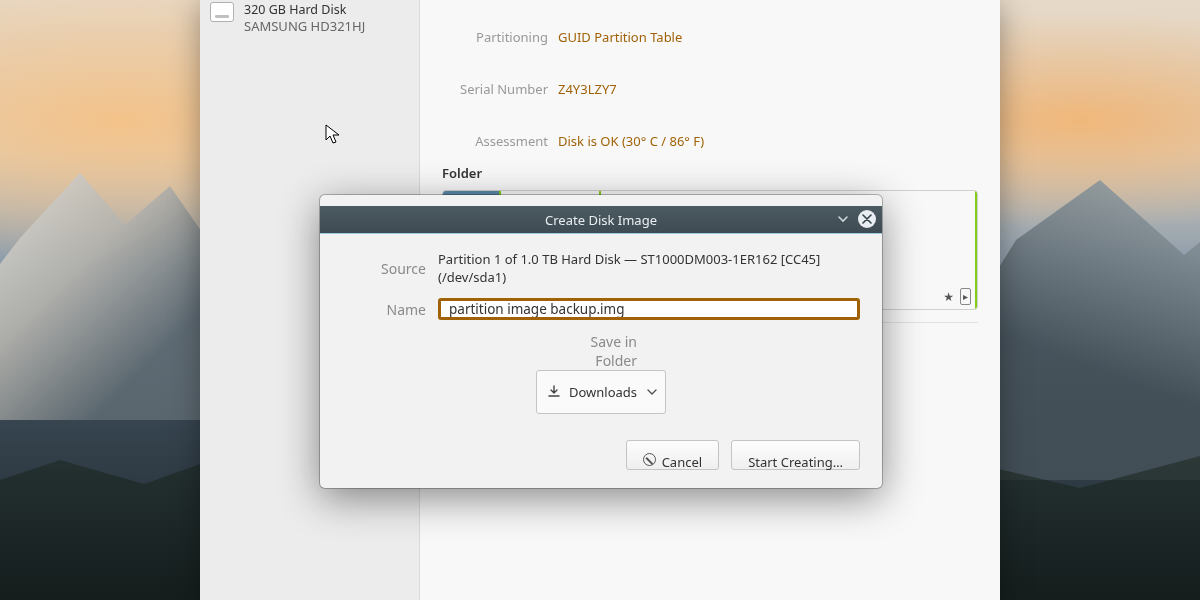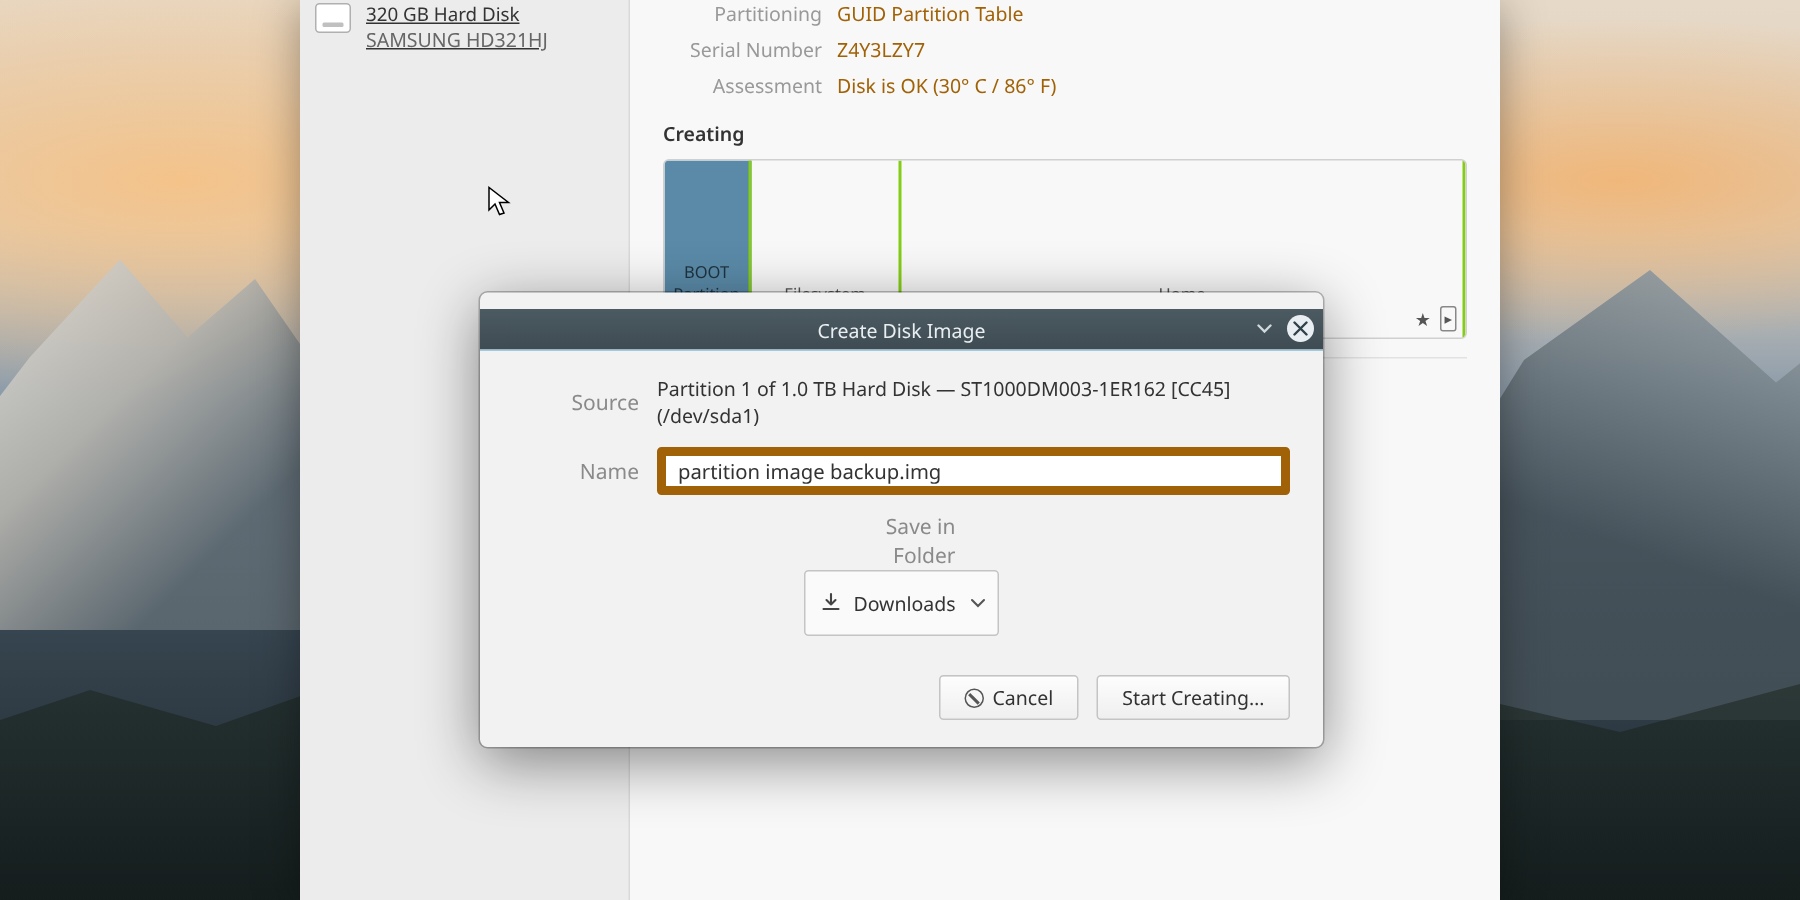--- a/index.html
+++ b/index.html
@@ -44,28 +44,28 @@
     width: 220px; background: #ececec; border-right: 1px solid #d9d9d9;
     padding-top: 0;
   }
   .drive-item {
     display:flex; gap:10px; padding:2px 10px 10px 10px; align-items:flex-start;
   }
   .drive-icon {
     width:24px; height:20px; background:#fff; border:1px solid #b0b0b0; border-radius:3px; position:relative;
   }
   .drive-icon::after{content:"";position:absolute;left:4px;right:4px;bottom:3px;height:3px;background:#c0c0c0;border-radius:1px;}
-  .drive-text { font-size:12.5px; line-height:1.25; color:#333;text-decoration:underline; }
+  .drive-text { font-size:12.5px; line-height:1.25; color:#333; }
   .drive-sub { font-size:13px; color:#666; }
 
   .main {
     flex:1; padding:0 18px; color:#333; font-size:13px; position:relative;
   }
   .info-row { display:flex; align-items:baseline; margin-bottom:6px; }
-  .info-label { width:120px; text-align:right; color:#999; padding-right:10px; }
+  .info-label { width:120px; text-align:right; color:#999; padding-right:10px;margin-top:28px; }
   .info-value { color:#a16207; }
 
   .volumes-heading { font-weight:600; margin:14px 0 8px 4px; }
   .volumes-box {
     border:1px solid #d0d0d0; border-radius:4px; height:120px; display:flex; position:relative; overflow:hidden; margin:0 4px;
   }
   .vol { border-right:2px solid #84cc16; display:flex; flex-direction:column; justify-content:flex-end; align-items:center; font-size:11px; color:#555; padding:6px 4px; text-align:center; }
   .vol:last-child{border-right:none;}
   .vol-boot { width:58px; background:#5a8aa8; color:#1d3340; }
   .vol-fs   { width:100px; }
@@ -95,39 +95,39 @@
   .tbtn-min { color:#cfd8dc; }
   .tbtn-close { background:#e8eef1; color:#30414a; }
   .tbtn svg{display:block;}
 
   .dialog-body { padding:16px 22px 14px 22px; }
   .drow { display:flex; align-items:center; margin-bottom:12px; }
   .dlabel { width:96px; text-align:right; color:#8a8a8a; font-size:14px; padding-right:12px; }
   .dvalue { flex:1; font-size:13px; color:#333; }
 
   input.text-field {
-    width:100%; height:32px; padding:4px 8px; font-size:13.5px;
-    border:6px solid #a16207; background:#fff; border-radius:3px; outline:none;
+    width:100%; height:22px; padding:4px 8px; font-size:13.5px;
+    border:3px solid #a16207; background:#fff; border-radius:3px; outline:none;
     color:#333;
   }
 
   .folder-btn {
     width:100%; height:44px; border:1px solid #c4c4c4; background:#fafafa;
     border-radius:3px; display:flex; align-items:center; padding:0 28px 0 10px;
     font-size:13px; color:#333; cursor:pointer; position:relative;
   }
   .folder-btn .dl-icon{margin-right:8px;display:inline-flex;}
   .folder-btn .chev { position:absolute; right:8px; color:#555; }
 
   .dialog-actions {
     display:flex; justify-content:flex-end; gap:12px; padding:6px 22px 18px 22px;
   }
   .btn {
-    height:30px; padding:0 16px; border:1px solid #c4c4c4; background:linear-gradient(#fdfdfd,#efefef);
-    border-radius:3px; font-size:13px; color:#333; cursor:pointer; display:flex; align-items:center; gap:6px;
+    height:30px; padding:12px 16px; border:1px solid #c4c4c4; background:linear-gradient(#fdfdfd,#efefef);
+    border-radius:3px; font-size:13px; color:#333; cursor:pointer; display:flex; gap:6px;
   }
   .prohibit{width:13px;height:13px;border:1.5px solid #555;border-radius:50%;position:relative;display:inline-block;}
   .prohibit::after{content:"";position:absolute;left:1px;right:1px;top:50%;height:1.5px;background:#555;transform:rotate(45deg);}
 
   
   .cursor {
     position:absolute; left:325px; top:124px; width:16px; height:22px; pointer-events:none;
   }
 </style>
 </head>
@@ -157,21 +157,21 @@
     </div>
     <div class="info-row">
       <div class="info-label">Serial Number</div>
       <div class="info-value">Z4Y3LZY7</div>
     </div>
     <div class="info-row">
       <div class="info-label">Assessment</div>
       <div class="info-value">Disk is OK (30° C / 86° F)</div>
     </div>
 
-    <div class="volumes-heading">Creating</div>
+    <div class="volumes-heading">Folder</div>
     <div class="volumes-box">
       <div class="vol vol-boot">
         <div>BOOT</div>
         <div>Partition 1</div>
       </div>
       <div class="vol vol-fs">
         <div>Filesystem</div>
         <div>Partition 2</div>
       </div>
       <div class="vol vol-home">

